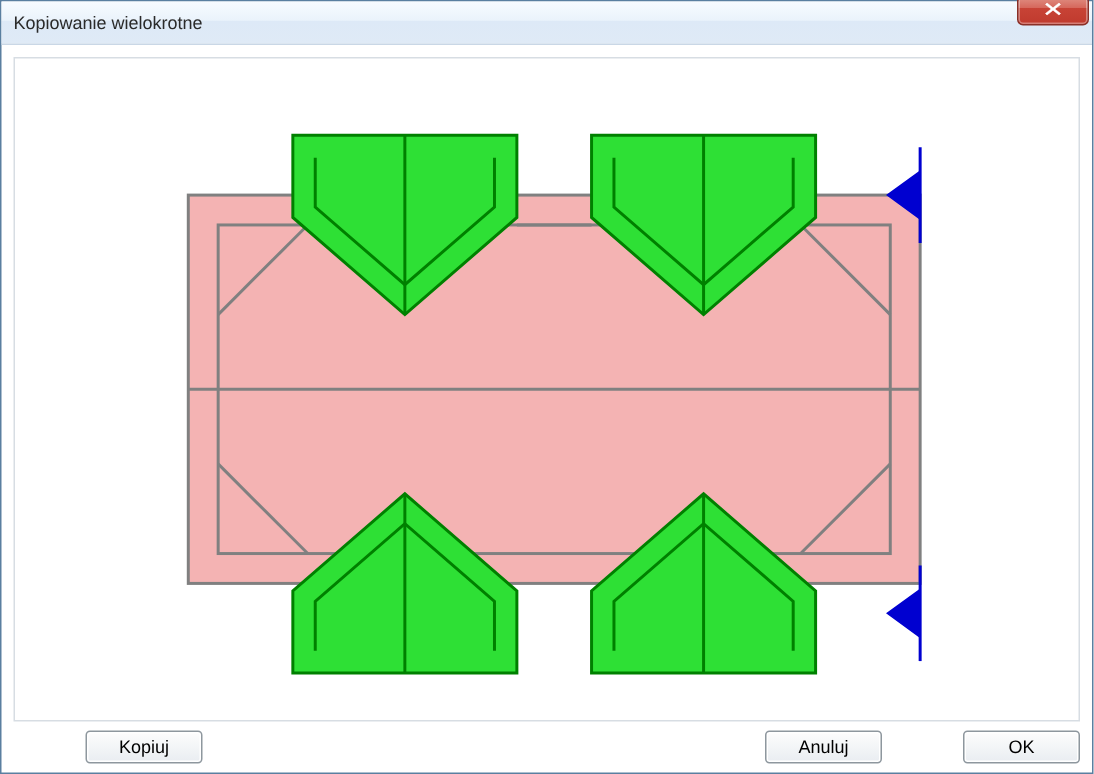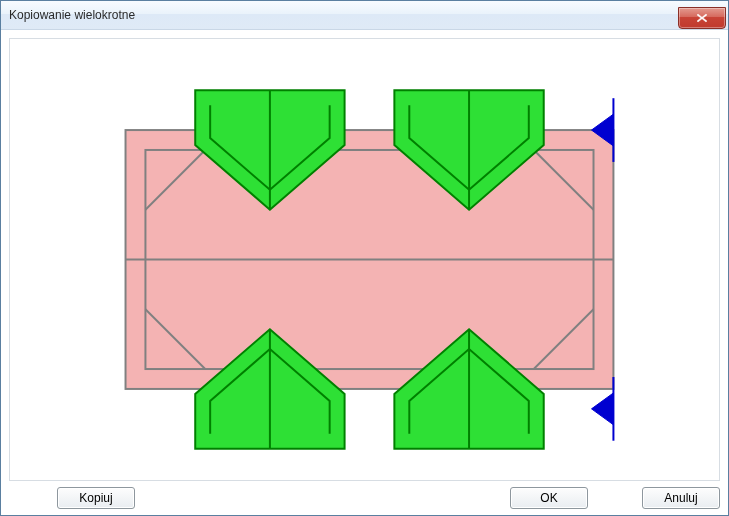--- a/index.html
+++ b/index.html
@@ -14,21 +14,21 @@
     box-sizing:border-box;
     border:1px solid #5a7fa0;
     background:#fff;
     display:flex;flex-direction:column;
     position:relative;
   }
   .titlebar{
     height:28px;
     background:linear-gradient(to bottom,#f7fbff 0%,#eaf3fb 45%,#dde9f7 46%,#dfeaf6 100%);
     border-bottom:1px solid #c9d7e6;
-    display:flex;align-items:flex-end;
+    display:flex;align-items:flex-start;
     padding:0 2px 0 8px;
     position:relative;
   }
   .titlebar .title{
     flex:1;
     color:#2a2a2a;
     line-height:28px;
     white-space:nowrap;overflow:hidden;text-overflow:ellipsis;
   }
   .close-btn{
@@ -152,18 +152,18 @@
             <line x1="600" y1="328" x2="600" y2="392" stroke-width="2"></line>
             <polygon points="600,344 600,376 578,360"></polygon>
           </g>
         </svg>
       </div>
     </div>
 
     <div class="button-row">
       <button class="btn">Kopiuj</button>
       <span class="spacer"></span>
+      <button class="btn">Anuluj</button>
       <button class="btn">OK</button>
-      <button class="btn">Anuluj</button>
     </div>
 
   </div>
 </div>
 
 </body></html>

